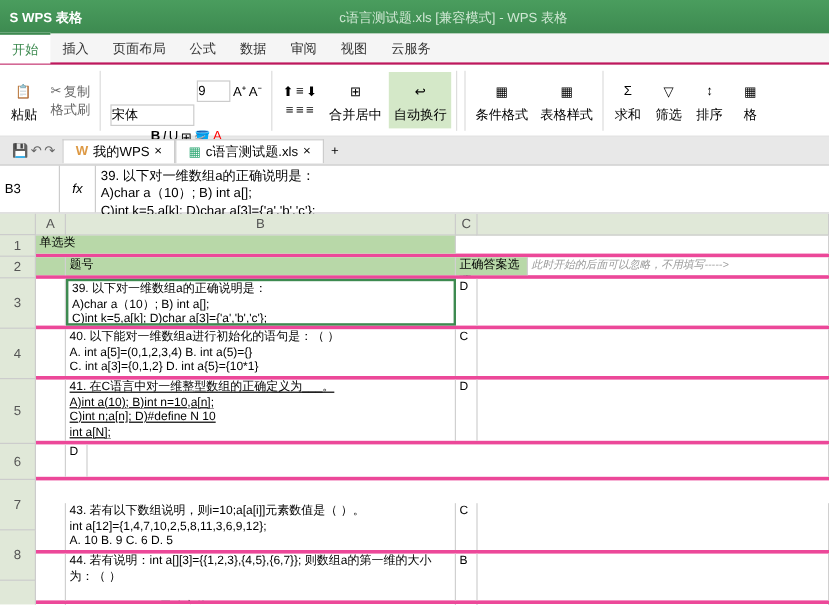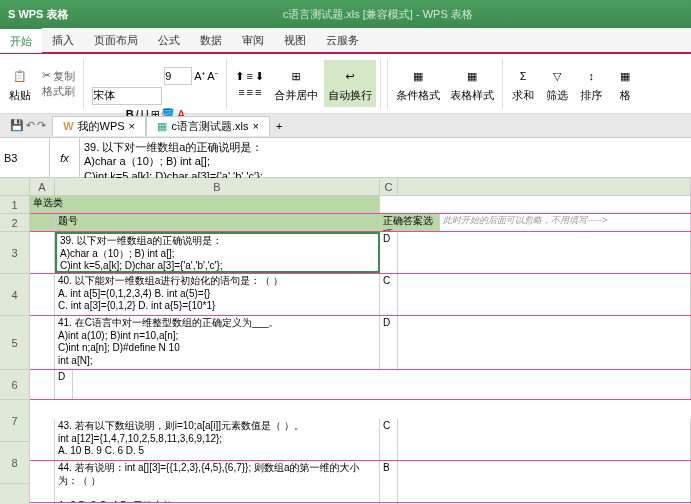--- a/index.html
+++ b/index.html
@@ -21,21 +21,21 @@
 .tab-strip .doc-tab{padding:2px 10px;background:#fff;border:1px solid #ccc;border-bottom:none;display:flex;align-items:center;gap:4px;font-size:11px}
 .formula-bar{height:40px;display:flex;border-bottom:1px solid #ccc}
 .formula-bar .cell-ref{width:50px;border-right:1px solid #ccc;display:flex;align-items:center;padding:0 4px;font-size:11px}
 .formula-bar .fx-area{flex:1;display:flex;align-items:flex-start;padding:2px 4px;font-size:11px;line-height:1.3}
 .sheet{display:flex;height:calc(504px - 28px - 26px - 60px - 24px - 40px);overflow:hidden}
 .row-hdrs{width:30px;background:#e0e8d8}
 .row-hdr{height:32px;display:flex;align-items:center;justify-content:center;border-bottom:1px solid #ccc;border-right:1px solid #ccc;font-size:11px;color:#555}
 .grid{flex:1;overflow:auto}
 .col-hdrs{display:flex;background:#e0e8d8;height:18px}
 .col-hdr{border-right:1px solid #ccc;border-bottom:1px solid #ccc;display:flex;align-items:center;justify-content:center;font-size:11px;color:#555}
-.data-row{display:flex;border-bottom:1px solid #ec4899}
+.data-row{display:flex;border-bottom:3px solid #ec4899}
 .cell{border-right:1px solid #d0d0d0;padding:1px 3px;font-size:10px;line-height:1.25;overflow:hidden}
 .cell.sel{border:2px solid #3d8a50}
 .hdr-cell{background:#b8d8a8}
 .small-icons{display:flex;gap:2px;font-size:10px;color:#666}
 .combo{border:1px solid #bbb;background:#fff;width:38px;height:18px}
 </style>
 </head>
 <body>
 
 <div class="title-bar">
@@ -208,21 +208,21 @@
         <div class="data-row" style="height: 42px;">
           <div class="cell" style="width: 25px;"></div>
           <div class="cell" style="width: 325px; white-space: pre-line;">40. 以下能对一维数组a进行初始化的语句是：（   ）
 A. int a[5]=(0,1,2,3,4)    B. int a(5)={}
 C. int a[3]={0,1,2}        D. int a{5}={10*1}</div>
           <div class="cell" style="width: 18px;">C</div>
           <div class="cell" style="flex: 1 1 0%;"></div>
         </div>
         <div class="data-row" style="height: 54px;">
           <div class="cell" style="width: 25px;"></div>
-          <div class="cell" style="width: 325px; white-space: pre-line;">41. 在C语言中对一维整型数组的正确定义为___。
+          <div class="cell" style="width: 325px; white-space: pre-line; text-decoration: underline;">41. 在C语言中对一维整型数组的正确定义为___。
     A)int a(10);        B)int n=10,a[n];
 C)int n;a[n];         D)#define N 10
                         int a[N];</div>
           <div class="cell" style="width: 18px;">D</div>
           <div class="cell" style="flex: 1 1 0%;"></div>
         </div>
         <div class="data-row" style="height: 30px;">
           <div class="cell" style="width: 25px;"></div>
           <div class="cell" style="width: 18px;">D</div>
           <div class="cell" style="flex: 1 1 0%;"></div>

